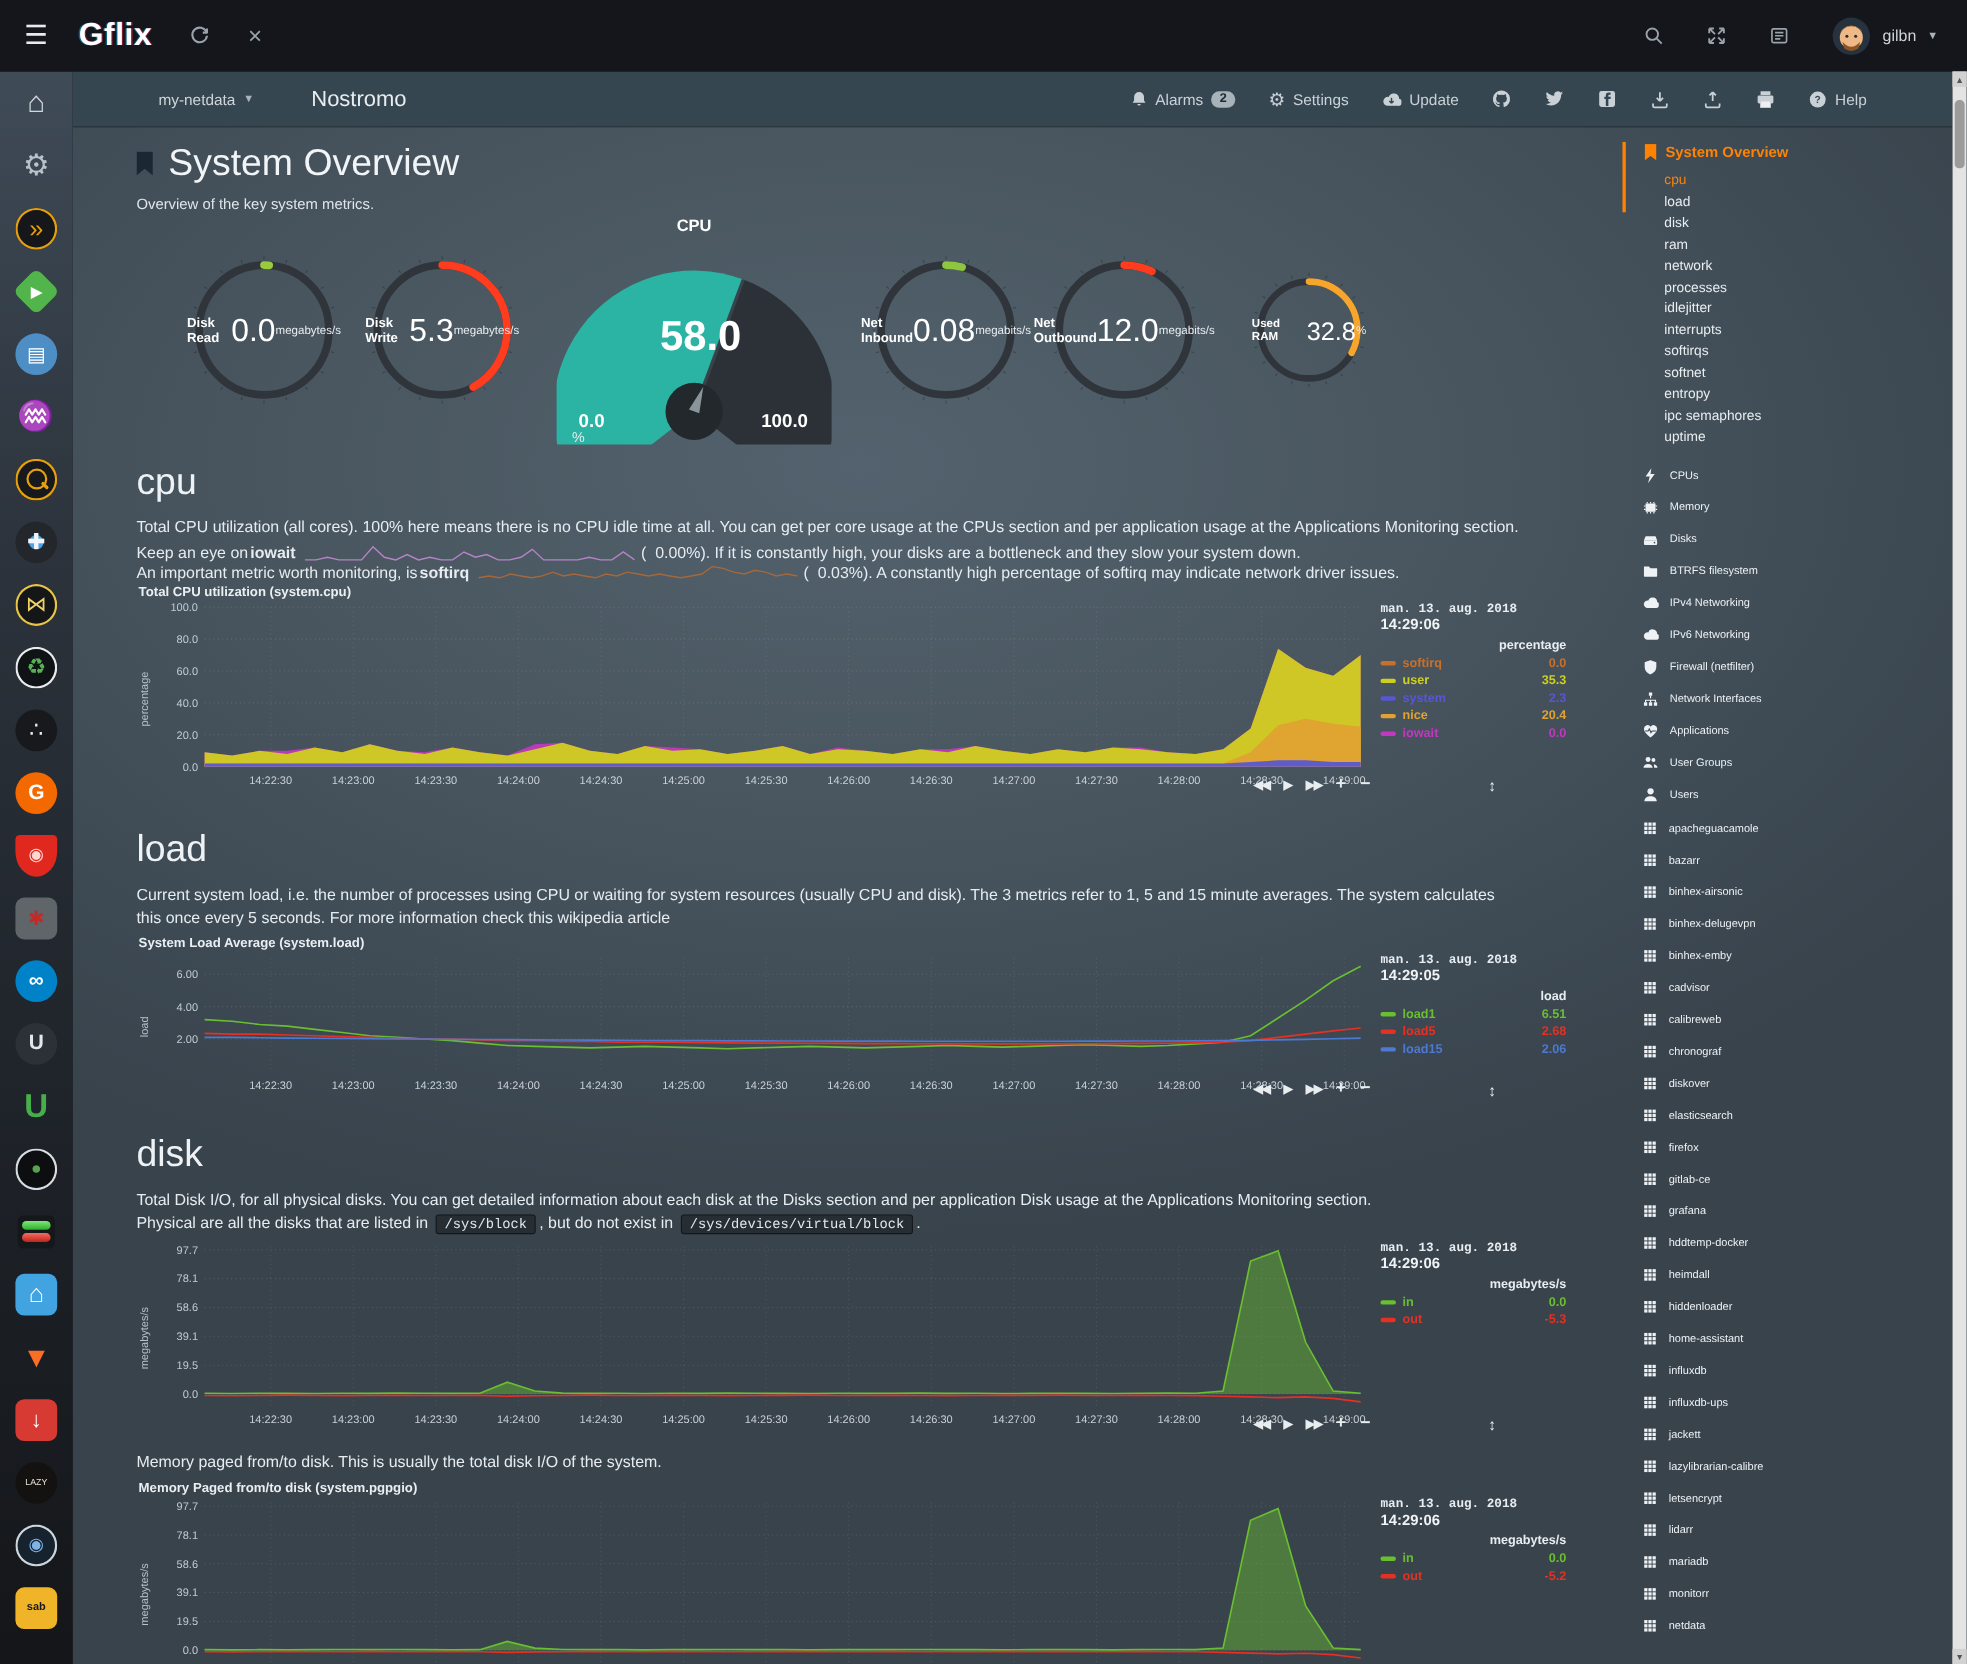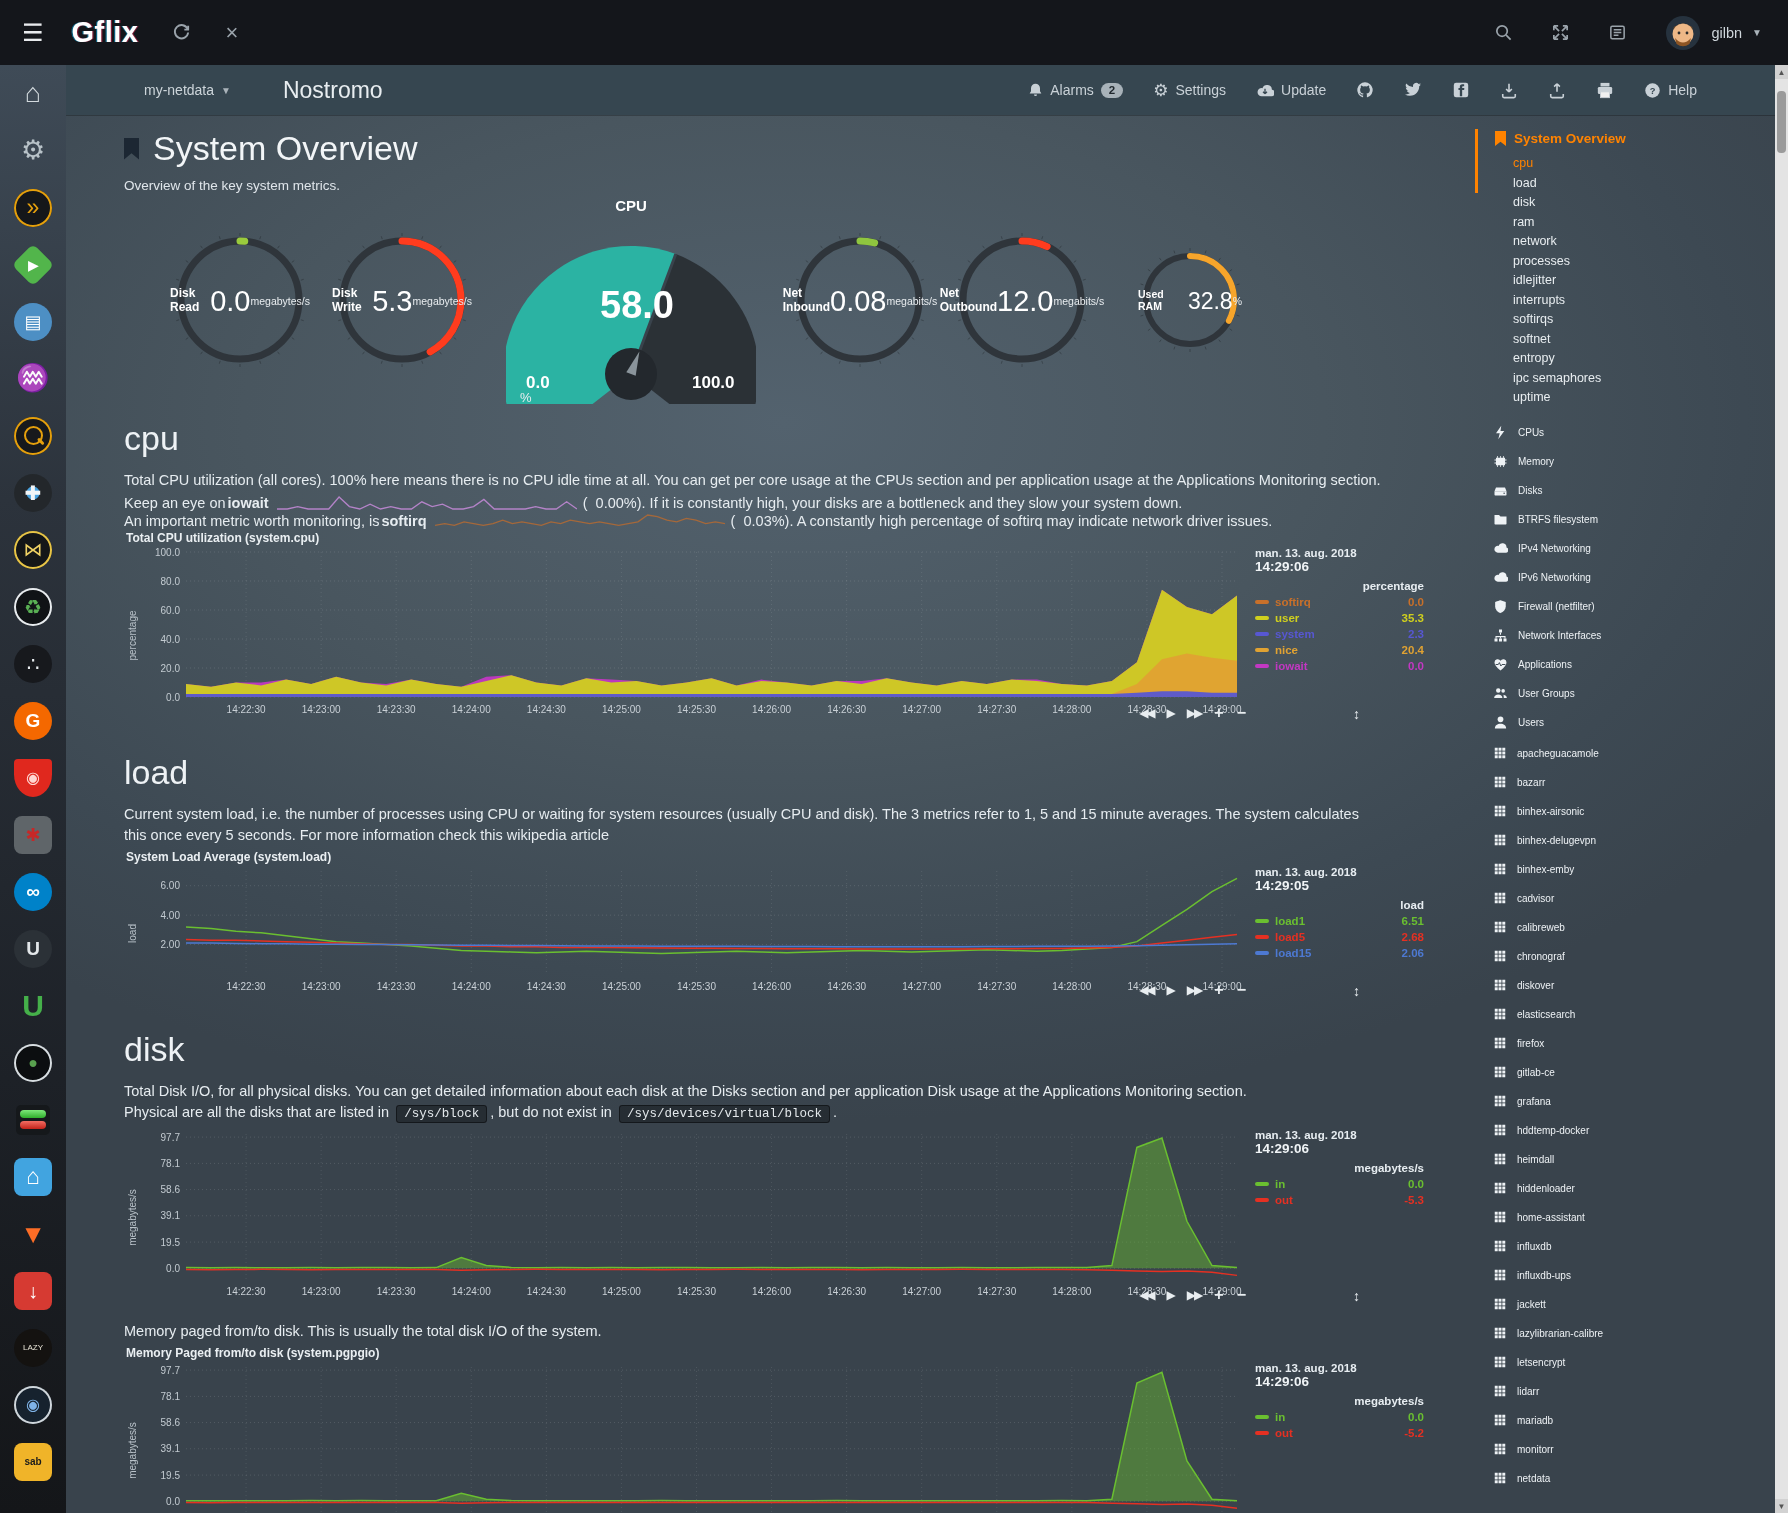--- a/index.html
+++ b/index.html
@@ -29,21 +29,21 @@
   .mag-dot{position:relative;width:15px;height:15px;border:2.5px solid currentColor;border-radius:50%;}
   .mag-dot:after{content:"";position:absolute;left:11px;top:12px;width:8px;height:2.5px;background:currentColor;transform:rotate(45deg);border-radius:2px;}
   .pills{width:34px;height:30px;background:#15181b;border-radius:5px;display:flex;flex-direction:column;justify-content:center;gap:3px;align-items:center;}
   .pills i{display:block;width:26px;height:8px;border-radius:4px;}
   .pills i:first-child{background:linear-gradient(180deg,#7ee87a,#2fae2b);}
   .pills i:last-child{background:linear-gradient(180deg,#f26d63,#c3231a);}
 
   
   .ndbar{position:absolute;left:66px;top:65px;width:1709px;height:50px;background:#364650;display:flex;align-items:center;z-index:15;box-shadow:0 1px 0 rgba(0,0,0,.25);}
   .ndbar .reg{margin-left:78px;font-size:14px;color:#cdd5da;display:flex;align-items:center;gap:7px;cursor:pointer;}
-  .ndbar .host{margin-left:52px;font-size:23px;color:#e8edf0;cursor:pointer;}
+  .ndbar .host{margin-left:52px;font-size:20px;color:#e8edf0;cursor:pointer;}
   .nd-right{margin-left:auto;display:flex;align-items:center;gap:30px;margin-right:78px;color:#c9d1d7;font-size:14px;}
   .nd-item{display:flex;align-items:center;gap:7px;cursor:pointer;white-space:nowrap;}
   .badge{background:#a8b2b9;color:#20282e;font-size:11.5px;font-weight:bold;border-radius:9px;padding:1.5px 8px;}
 
   
   .content{position:absolute;left:66px;top:115px;width:1709px;height:1398px;overflow:hidden;
            background:radial-gradient(1200px 700px at 42% 22%,#53626e 0%,#49565f 45%,#3d4953 80%,#39434c 100%);}
   .main{position:absolute;left:58px;top:14px;width:1390px;}
   .pg-title{display:flex;align-items:center;gap:14px;}
   .bookmark{display:inline-block;width:15px;height:22px;background:#1c2733;clip-path:polygon(0 0,100% 0,100% 100%,50% 72%,0 100%);}
@@ -74,21 +74,21 @@
   .code-chip{font-family:"Liberation Mono",monospace;font-size:12.5px;background:rgba(0,0,0,.32);border:1px solid rgba(0,0,0,.45);border-radius:3px;padding:1px 7px;color:#e3e8eb;margin:0 3px;}
 
   
   .chart-block{position:relative;width:1300px;}
   .chart-title{font-size:12px;font-weight:bold;color:#eaeff2;margin-bottom:2px;margin-left:2px;}
   .chart-row{display:flex;align-items:stretch;}
   .ylab{width:16px;display:flex;align-items:center;justify-content:center;}
   .ylab span{transform:rotate(-90deg);white-space:nowrap;font-size:10px;color:#b9c2c9;display:block;}
   .plot-slot{cursor:crosshair;}
   .legend-slot{flex:1;padding-left:10px;font-size:11.5px;min-width:160px;}
-  .ld{font-weight:bold;color:#e7edf1;font-size:11.5px;}
+  .ld{font-weight:bold;color:#e7edf1;font-size:11.5px;font-family:Liberation Mono, monospace;}
   .lt{font-weight:bold;color:#f0f4f6;font-size:13.5px;margin-bottom:6px;}
   .lu{font-weight:bold;color:#e7edf1;text-align:right;margin-bottom:2px;}
   .lrow{display:flex;align-items:center;height:16px;cursor:pointer;}
   .lsw{width:14px;height:4px;border-radius:2px;margin-right:6px;flex:none;}
   .lname{flex:1;font-weight:bold;}
   .lval{font-weight:bold;}
   .controls{position:absolute;bottom:1px;right:178px;display:flex;gap:13px;color:#e8edf0;font-size:12px;cursor:pointer;align-items:center;}
   .controls span{letter-spacing:-2px;}
   .controls .plus{font-size:16px;font-weight:bold;letter-spacing:0;}
   .controls .minus{font-size:16px;font-weight:bold;letter-spacing:0;}

